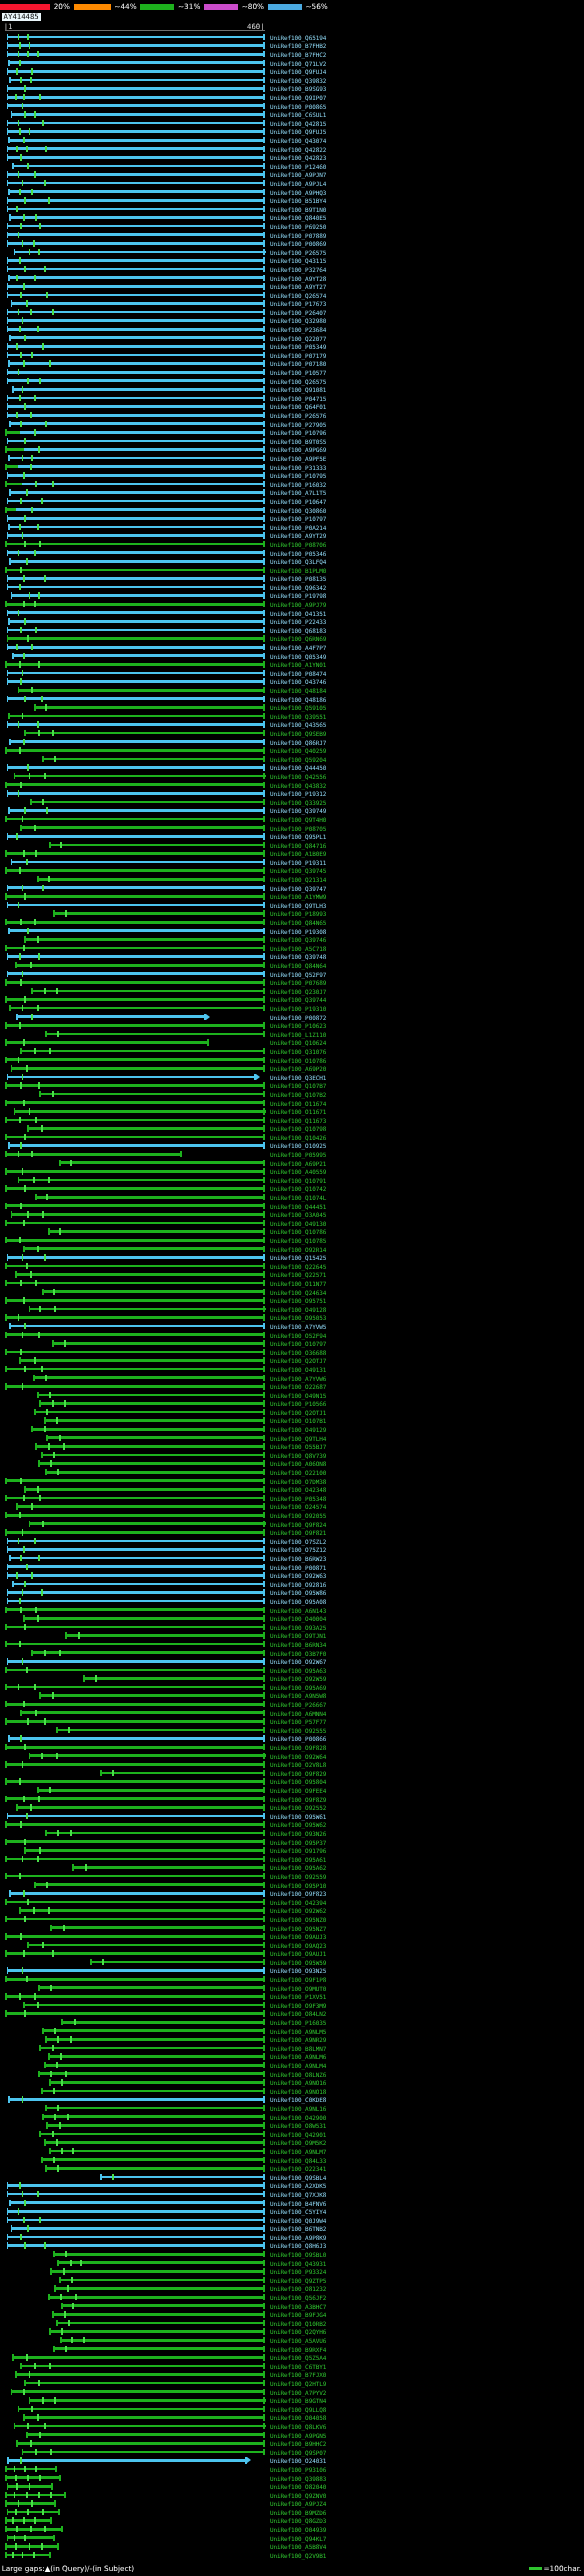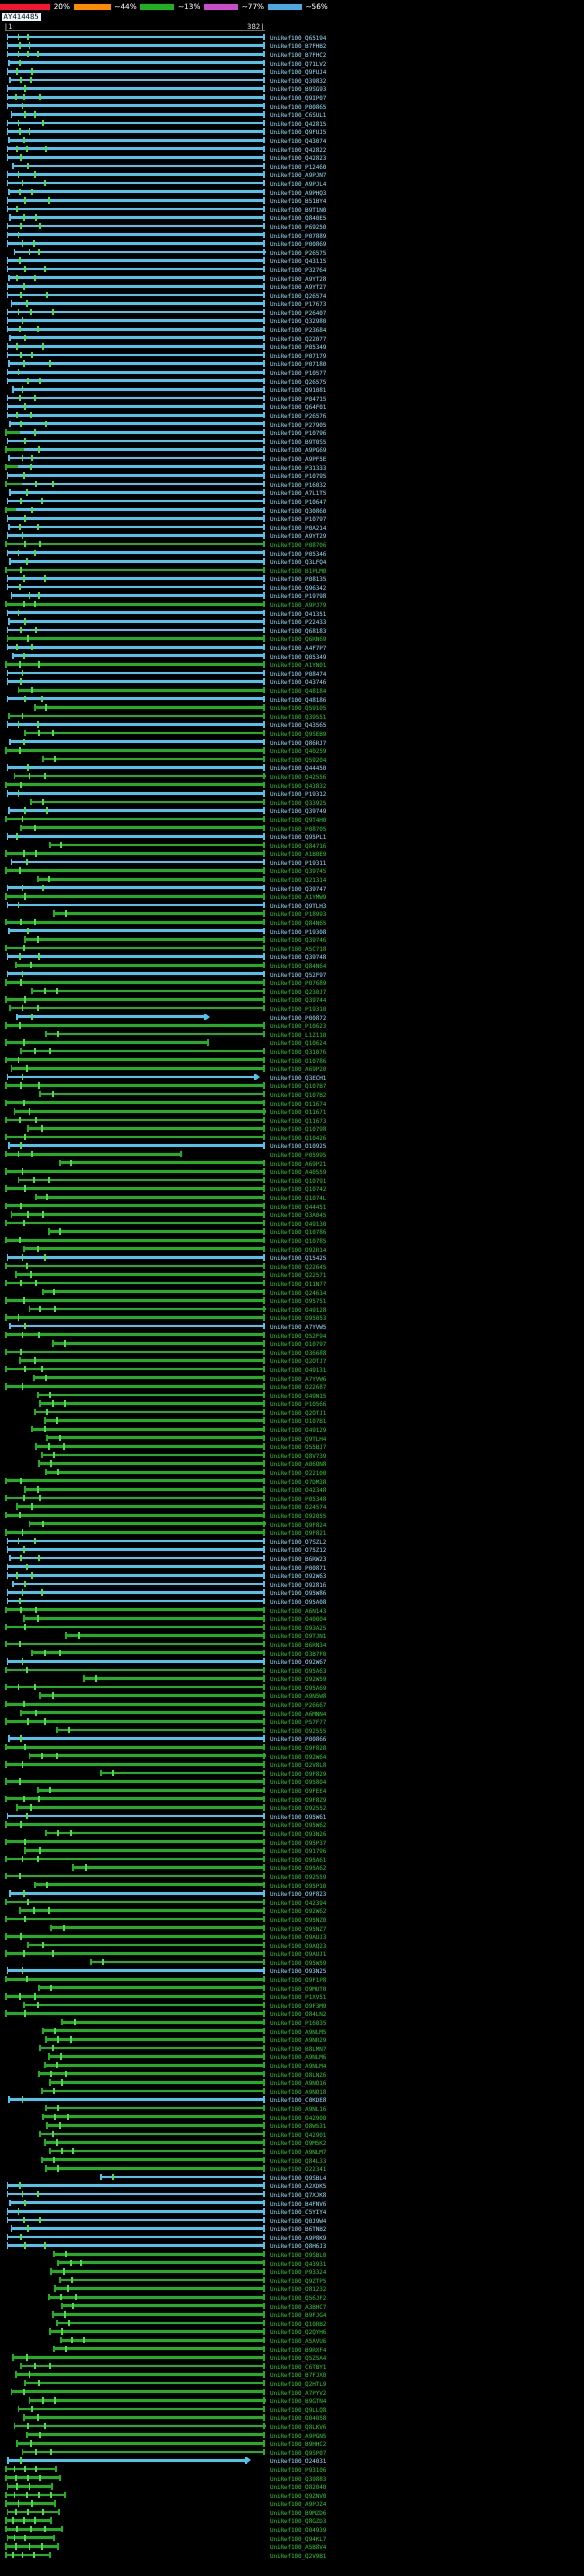--- a/index.html
+++ b/index.html
@@ -38,32 +38,32 @@
 <body>
 
 <div class="page">
 
   <div class="scalebar">
       <div class="scaleseg" style="width: 50px; background: rgb(245, 22, 46);"></div>
       <span class="scalelbl">20%</span>
       <div class="scaleseg" style="width: 37px; background: rgb(255, 138, 0);"></div>
       <span class="scalelbl">~44%</span>
       <div class="scaleseg" style="width: 34px; background: rgb(29, 177, 29);"></div>
-      <span class="scalelbl">~13%</span>
+      <span class="scalelbl">~31%</span>
       <div class="scaleseg" style="width: 34px; background: rgb(203, 76, 203);"></div>
-      <span class="scalelbl">~77%</span>
+      <span class="scalelbl">~80%</span>
       <div class="scaleseg" style="width: 34px; background: rgb(74, 169, 224);"></div>
       <span class="scalelbl">~56%</span>
     </div>
 
   <div class="qchip">AY414485</div>
 
   <div class="ruler">
     <span class="l1">|1</span>
-    <span class="l2">382|</span>
+    <span class="l2">460|</span>
     <div class="line"></div>
   </div>
 
   <div class="rows">
       <div class="arow">
         <div class="bar" style="left: 6.6px; width: 258px; background: rgb(76, 196, 238);"></div>
         <div class="cap" style="left: 6.6px; background: rgb(76, 196, 238);"></div>
         <div class="cap" style="left: 263px; background: rgb(76, 196, 238);"></div>
         <div class="tick" style="left: 17.6px; background: rgb(73, 224, 73);"></div>
         <div class="tick" style="left: 27px; background: rgb(73, 224, 73);"></div>
@@ -2242,15 +2242,21 @@
         <div class="bar" style="left: 5.3px; width: 45px; background: rgb(29, 177, 29);"></div>
         <div class="cap" style="left: 5.3px; background: rgb(29, 177, 29);"></div>
         <div class="cap" style="left: 49px; background: rgb(29, 177, 29);"></div>
         <div class="tick" style="left: 12px; background: rgb(73, 224, 73);"></div>
         <div class="tick" style="left: 21.7px; background: rgb(73, 224, 73);"></div>
         <div class="tick" style="left: 33px; background: rgb(73, 224, 73);"></div>
         <span class="rlabel" style="color: rgb(47, 196, 47);">UniRef100_Q2V9B1</span>
       </div>
     </div>
 
+  <div class="footer">
+    <span class="fl">Large gaps:▲(in Query)/-(in Subject)</span>
+    <span class="fr">
+      <span class="dash" style="background: rgb(47, 196, 47);"></span><span>=100char.</span>
+    </span>
+  </div>
 
 </div>
 
 
 </body></html>

